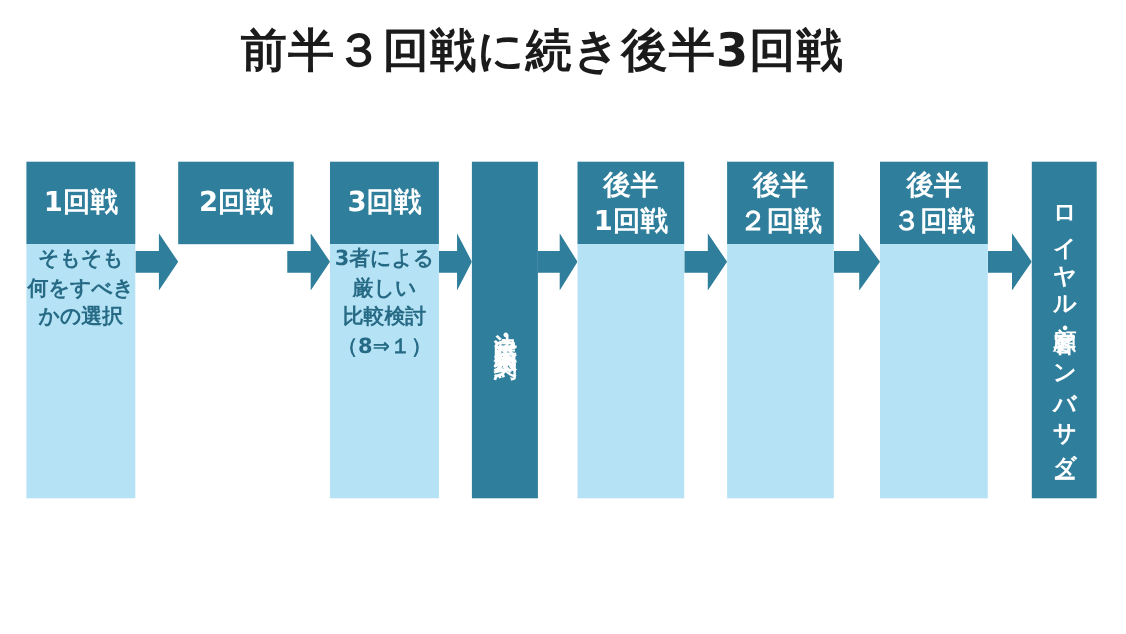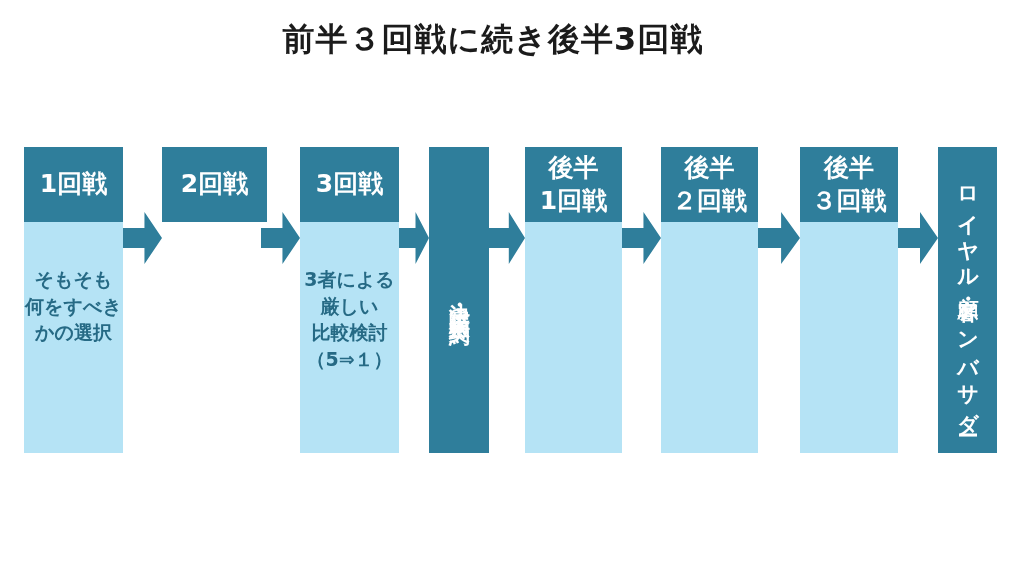--- a/index.html
+++ b/index.html
@@ -14,21 +14,21 @@
     height: 576px;
     background: #ffffff;
     overflow: hidden;
   }
   .title {
     position: absolute;
     top: 18px;
     left: 0;
     width: 986px;
     text-align: center;
-    font-size: 32px;
+    font-size: 42px;
     font-weight: bold;
     color: #1b1b1b;
     letter-spacing: 1px;
   }
   .stage {
     position: absolute;
     top: 147px;
     height: 306px;
     display: flex;
     flex-direction: column;
@@ -47,21 +47,20 @@
     white-space: pre-line;
   }
   .stage-body {
     flex: 1;
     background: #b5e3f5;
     color: #266a85;
     font-size: 19px;
     font-weight: bold;
     line-height: 1.4;
     text-align: center;
-    padding-top: 44px;
     box-sizing: border-box;
     white-space: pre-line;
   }
   .stage-solid {
     position: absolute;
     top: 147px;
     height: 306px;
     background: #2f7e9b;
     display: flex;
     align-items: center;
@@ -120,21 +119,21 @@
     <div class="stage-header">2回戦</div>
   </div>
 
   <div class="arrow" id="arrow-1"></div>
 
   <div class="stage" id="stage-2">
     <div class="stage-header">3回戦</div>
     <div class="stage-body">3者による
 厳しい
 比較検討
-（5⇒１）</div>
+（8⇒１）</div>
   </div>
 
   <div class="arrow" id="arrow-2"></div>
 
   <div class="stage-solid" id="stage-3">
     <div class="vlabel">決定・購入（契約）</div>
   </div>
 
   <div class="arrow" id="arrow-3"></div>
 

